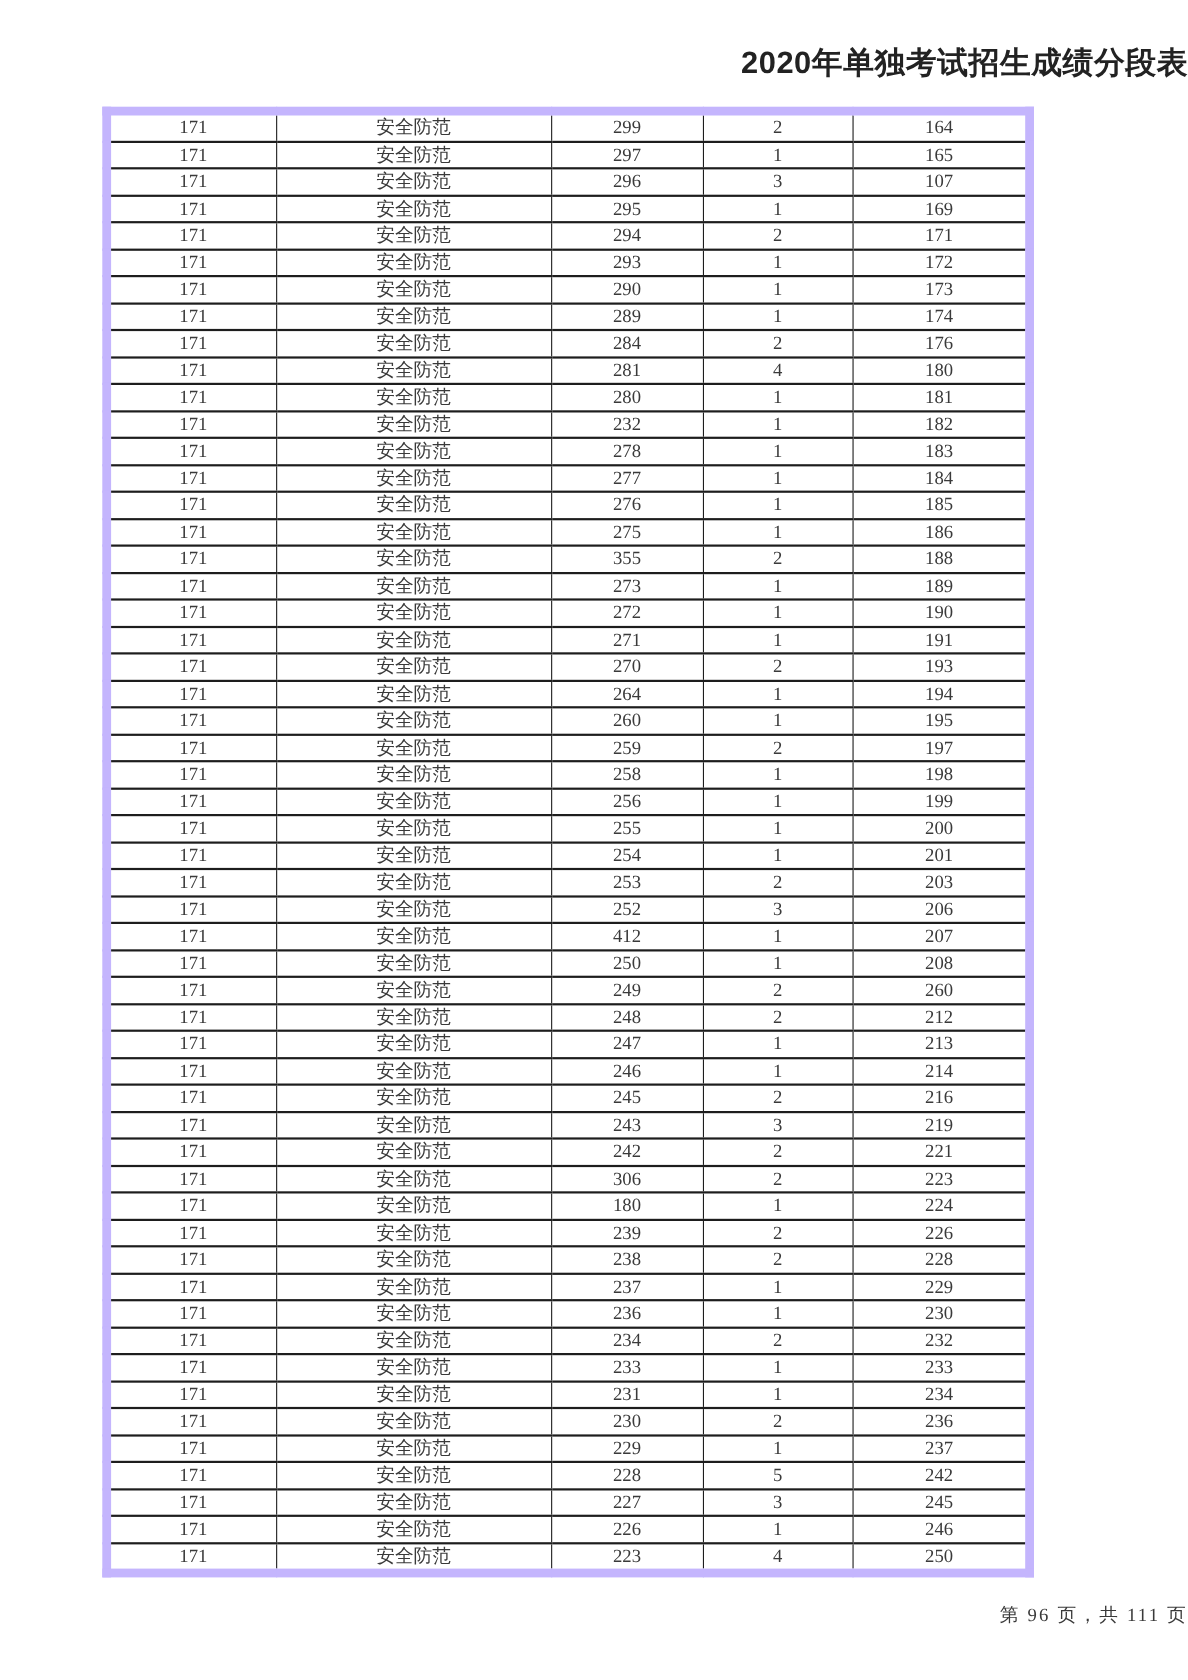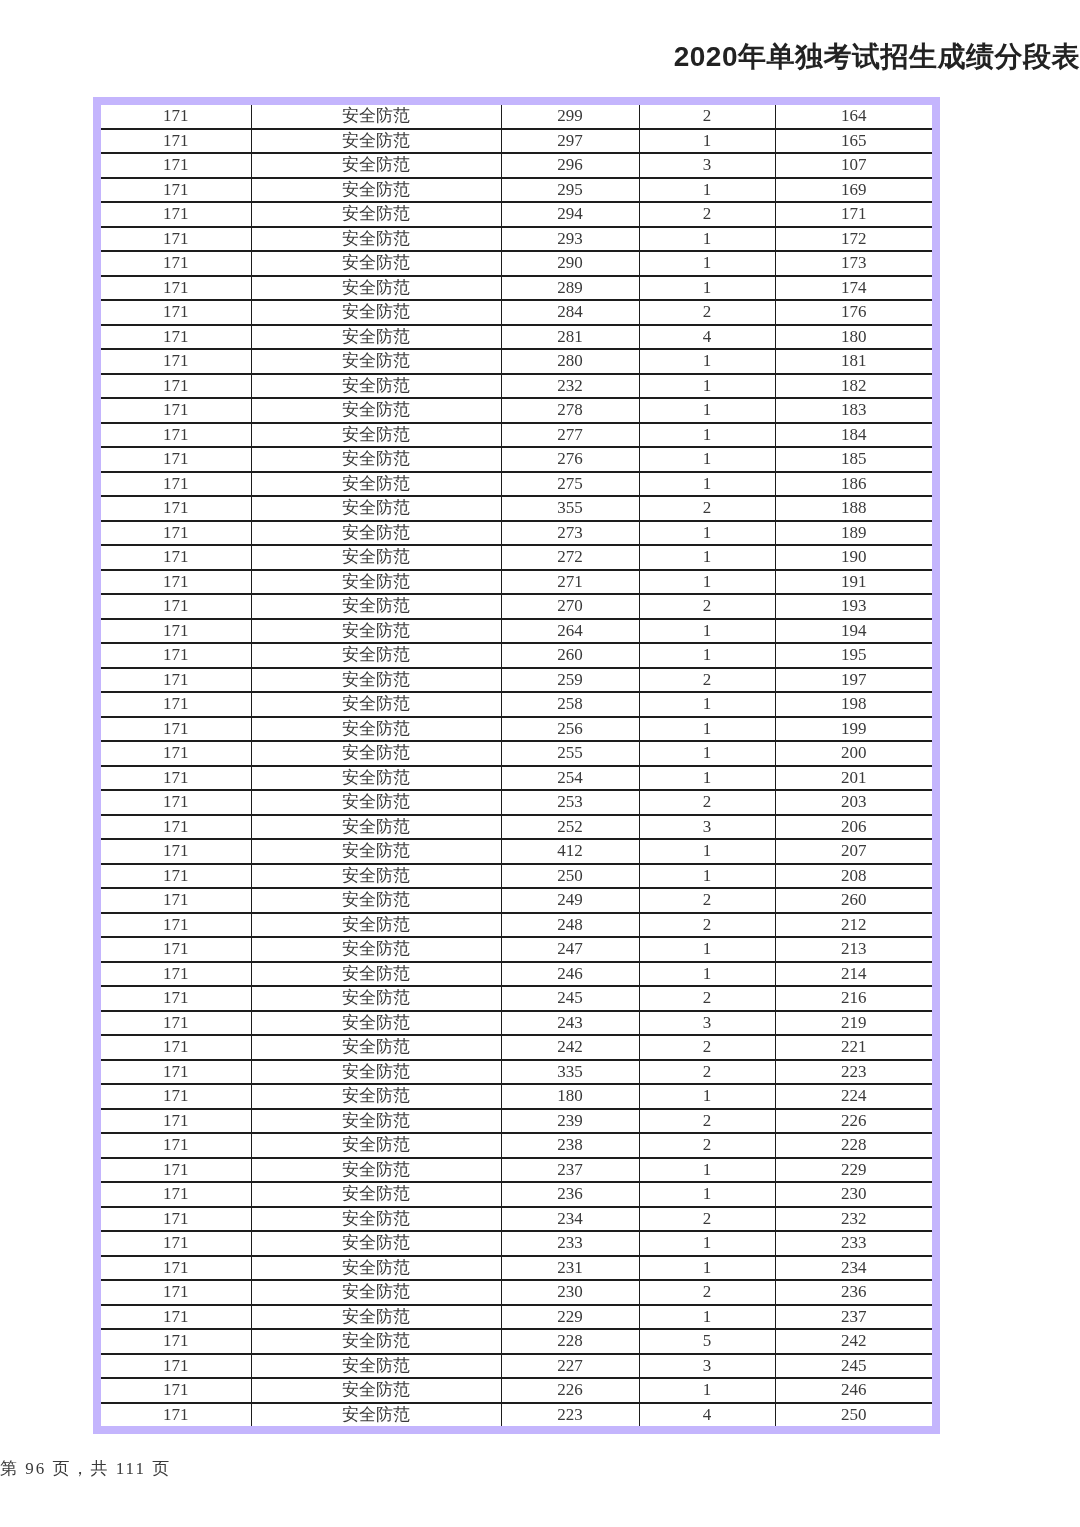--- a/index.html
+++ b/index.html
@@ -53,21 +53,21 @@
   col.c-code  { width: 154px; }
   col.c-major { width: 250px; }
   col.c-score { width: 138px; }
   col.c-count { width: 136px; }
   col.c-cum   { width: 161px; }
   .page-footer {
     position: absolute;
     top: 1457px;
     left: 0;
     width: 100%;
-    text-align: left;
+    text-align: right;
     font-family: "Liberation Serif", "DejaVu Serif", serif;
     font-size: 17px;
     color: #3a3a3a;
     letter-spacing: 2px;
   }
 </style>
 </head>
 <body>
 
 <div class="page-title">2020年单独考试招生成绩分段表</div>
@@ -350,21 +350,21 @@
       <tr>
         <td>171</td>
         <td>安全防范</td>
         <td>242</td>
         <td>2</td>
         <td>221</td>
       </tr>
       <tr>
         <td>171</td>
         <td>安全防范</td>
-        <td>335</td>
+        <td>306</td>
         <td>2</td>
         <td>223</td>
       </tr>
       <tr>
         <td>171</td>
         <td>安全防范</td>
         <td>180</td>
         <td>1</td>
         <td>224</td>
       </tr>

